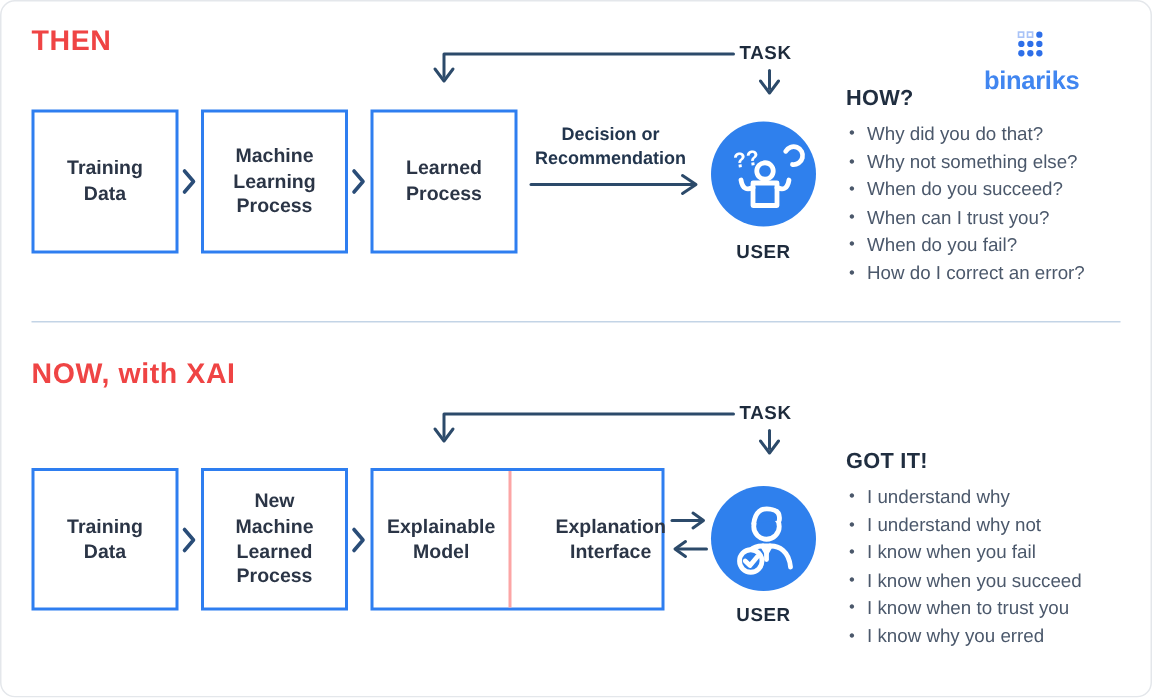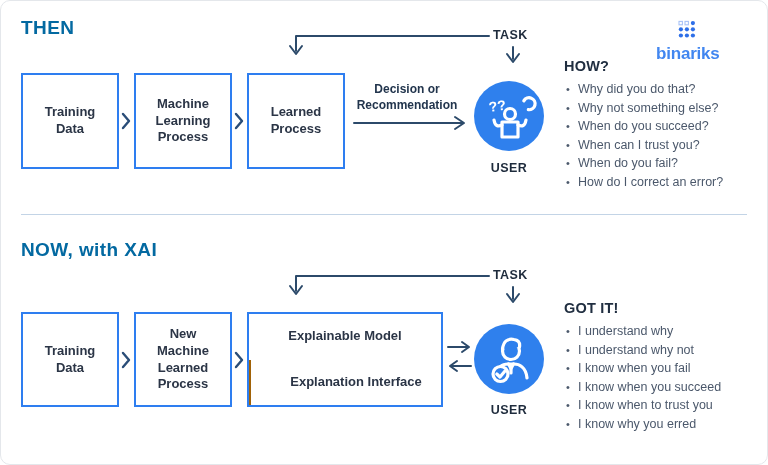--- a/index.html
+++ b/index.html
@@ -3,35 +3,35 @@
 <meta charset="utf-8">
 <style>
   html,body{margin:0;padding:0;background:#fff;}
   .canvas{
     position:relative;width:768px;height:465px;box-sizing:border-box;
     background:#fff;border:1px solid #e4e7eb;border-radius:10px;
     font-family:"Liberation Sans",sans-serif;overflow:hidden;
   }
   .abs{position:absolute;}
   .section-title{
-    font-size:19px;font-weight:800;color:#0369a1;letter-spacing:.4px;
+    font-size:19px;font-weight:800;color:#ef4444;letter-spacing:.4px;
   }
   .flow-box{
     box-sizing:border-box;border:2px solid #2e7ef0;background:#fff;
     display:flex;align-items:center;justify-content:center;text-align:center;
     font-size:13px;font-weight:700;color:#2b3546;line-height:1.3;padding:0 10px;
   }
   .combined-box{
-    box-sizing:border-box;border:2px solid #2e7ef0;background:#fff;display:flex;flex-direction:column;
+    box-sizing:border-box;border:2px solid #2e7ef0;background:#fff;display:flex;
   }
   .combined-cell{
     flex:1;display:flex;align-items:center;justify-content:center;text-align:center;
     font-size:13px;font-weight:700;color:#2b3546;line-height:1.3;padding:0 9px;
   }
-  .combined-cell + .combined-cell{border-left:2px solid #a16207;padding-left:29px;}
+  .combined-cell + .combined-cell{border-left:2px solid #fca5a5;padding-left:29px;}
   .small-caps-label{
     font-size:12.5px;font-weight:800;color:#1e2b3c;letter-spacing:.4px;
   }
   .user-circle{
     width:70px;height:70px;border-radius:50%;background:#2f80ed;
     display:flex;align-items:center;justify-content:center;
   }
   .user-label{width:70px;text-align:center;}
   .flow-note{
     width:120px;text-align:center;font-size:12px;font-weight:700;

